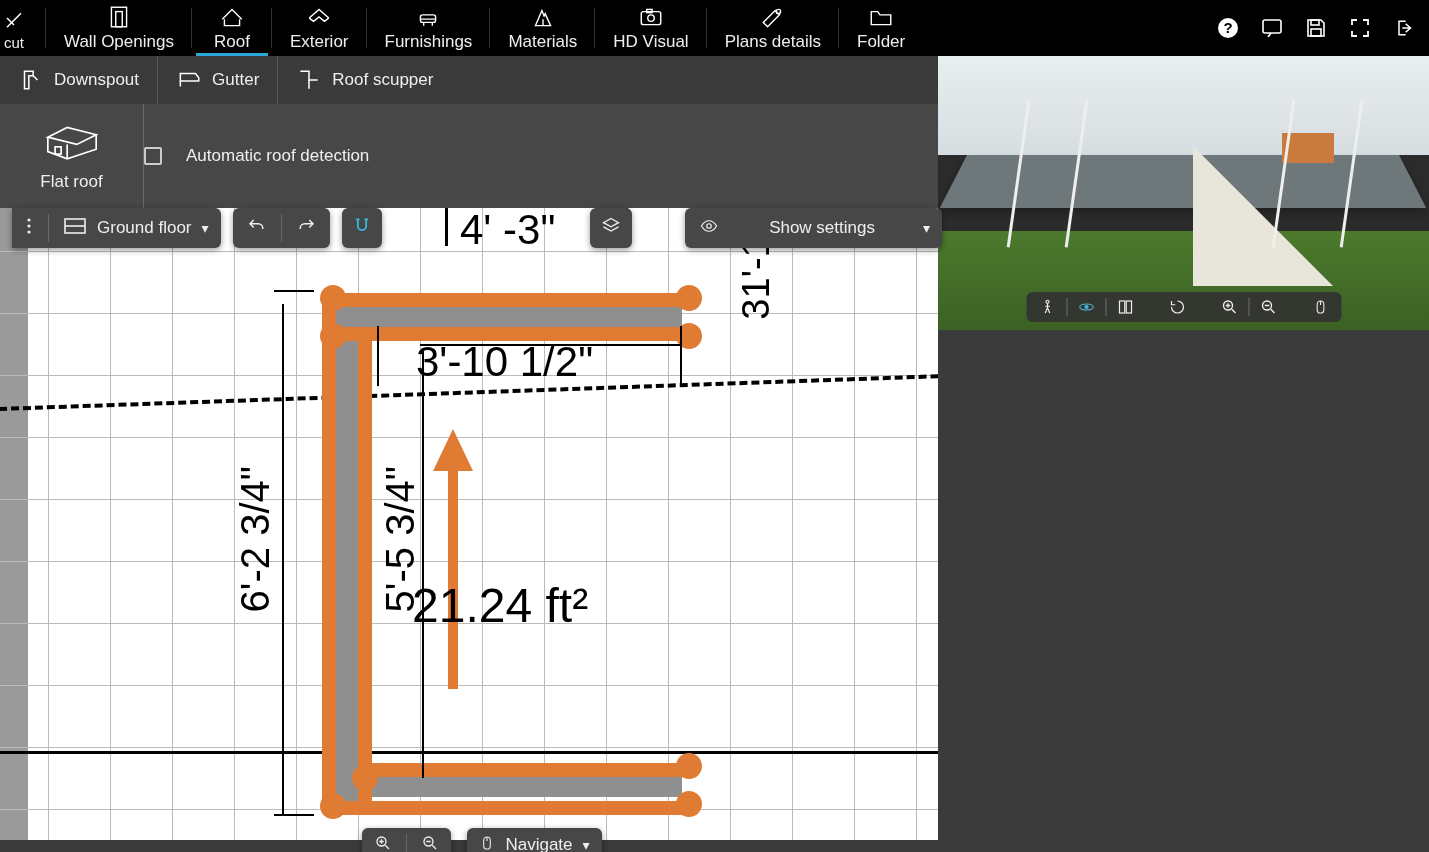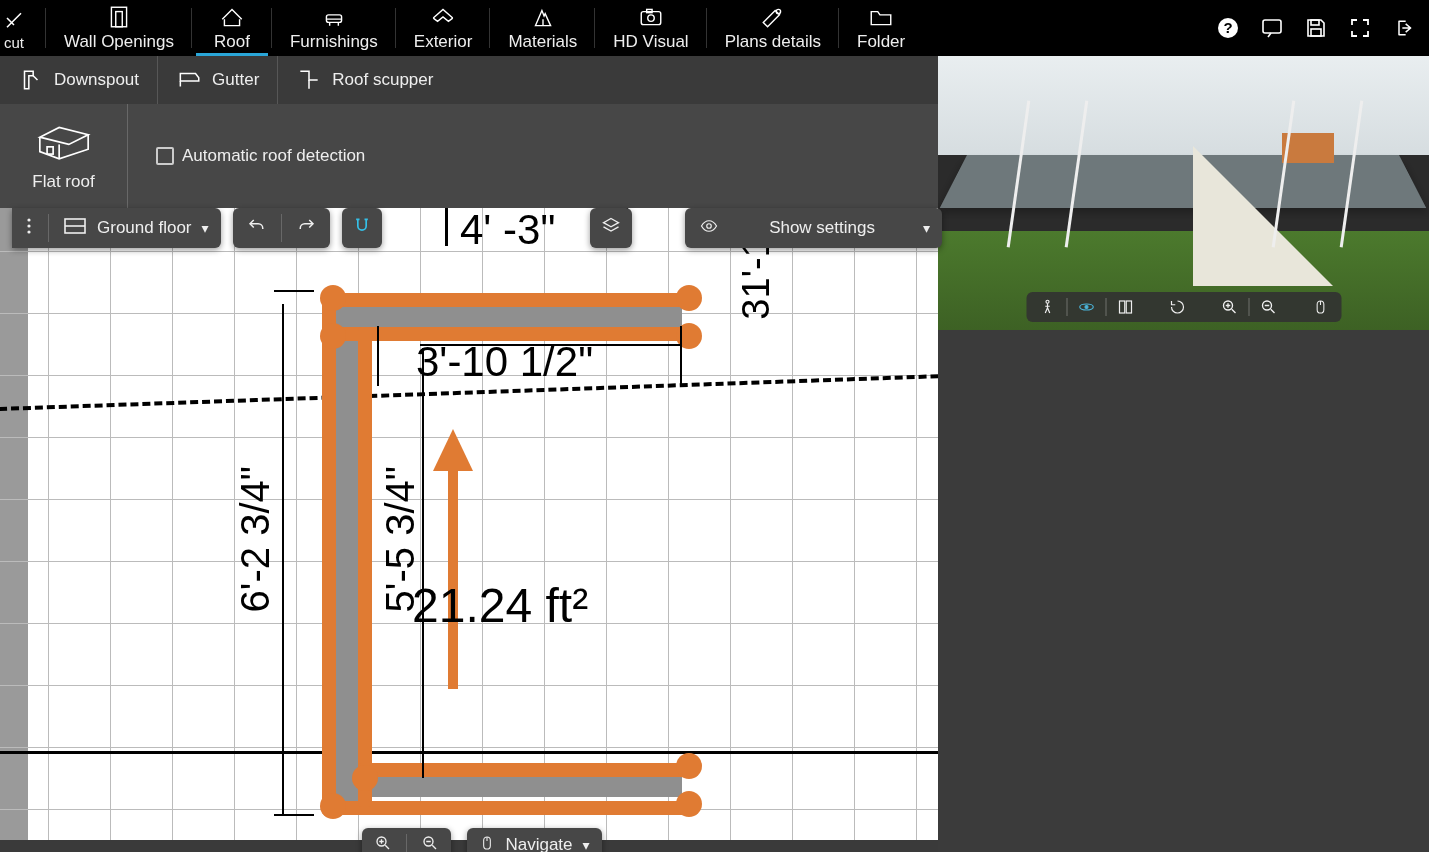--- a/index.html
+++ b/index.html
@@ -50,29 +50,28 @@
     color: #eee; font-size: 17px;
     border-right: 1px solid rgba(255,255,255,.15);
   }
   
   #thirdbar {
     position: absolute; top: 104px; left: 0; width: 938px; height: 104px;
     background: #474747;
     display: flex; align-items: center;
   }
   #flatroof {
-    width: 128px; text-align: center; height: 100%;
+    width: 144px; text-align: center; height: 100%;
     display: flex; flex-direction: column; align-items: center; justify-content: center;
     color: #eee; font-size: 17px;
     border-right: 1px solid rgba(255,255,255,.18);
   }
   #flatroof svg { margin-bottom: 8px; }
   #autodet {
-    margin-left: 28px;
-    display: flex; align-items: center; gap: 8px;
+    display: flex; align-items: center; gap: 24px;
     font-size: 17px; color: #eee;
   }
   #autodet .box {
     width: 18px; height: 18px; border: 2px solid #ccc; border-radius: 2px;
   }
   
   #appbar {
     position: absolute; top: 208px; left: 0; width: 938px; height: 40px;
     z-index: 20;
     display: flex; align-items: center; pointer-events: none; margin-left: 12px;
@@ -206,31 +205,31 @@
   </div>
   <div class="maintab sep active">
     <svg width="30" height="26" viewBox="0 0 24 24" fill="none" stroke="#fff" stroke-width="1.3">
         <path d="M3 14 12 5l9 9"></path>
         <path d="M5 14v6h14v-6"></path>
       </svg>
     <span>Roof</span>
   </div>
   <div class="maintab sep">
     <svg width="30" height="26" viewBox="0 0 24 24" fill="none" stroke="#fff" stroke-width="1.3">
+        <path d="M3 13l9-8 9 8"></path>
+        <path d="M3 13l4 3 5-4 5 4 4-3"></path>
+      </svg>
+    <span>Exterior</span>
+  </div>
+  <div class="maintab sep">
+    <svg width="30" height="26" viewBox="0 0 24 24" fill="none" stroke="#fff" stroke-width="1.3">
         <rect x="5" y="10" width="14" height="7" rx="2"></rect>
         <path d="M5 14h14M8 17v3M16 17v3"></path>
       </svg>
     <span>Furnishings</span>
-  </div>
-  <div class="maintab sep">
-    <svg width="30" height="26" viewBox="0 0 24 24" fill="none" stroke="#fff" stroke-width="1.3">
-        <path d="M3 13l9-8 9 8"></path>
-        <path d="M3 13l4 3 5-4 5 4 4-3"></path>
-      </svg>
-    <span>Exterior</span>
   </div>
   <div class="maintab sep">
     <svg width="28" height="26" viewBox="0 0 24 24" fill="none" stroke="#fff" stroke-width="1.3">
         <path d="M5 20l6-14 2 5 1-2 5 11z"></path>
         <path d="M12 14v6"></path>
       </svg>
     <span>Materials</span>
   </div>
   <div class="maintab sep">
     <svg width="30" height="26" viewBox="0 0 24 24" fill="none" stroke="#fff" stroke-width="1.3">

